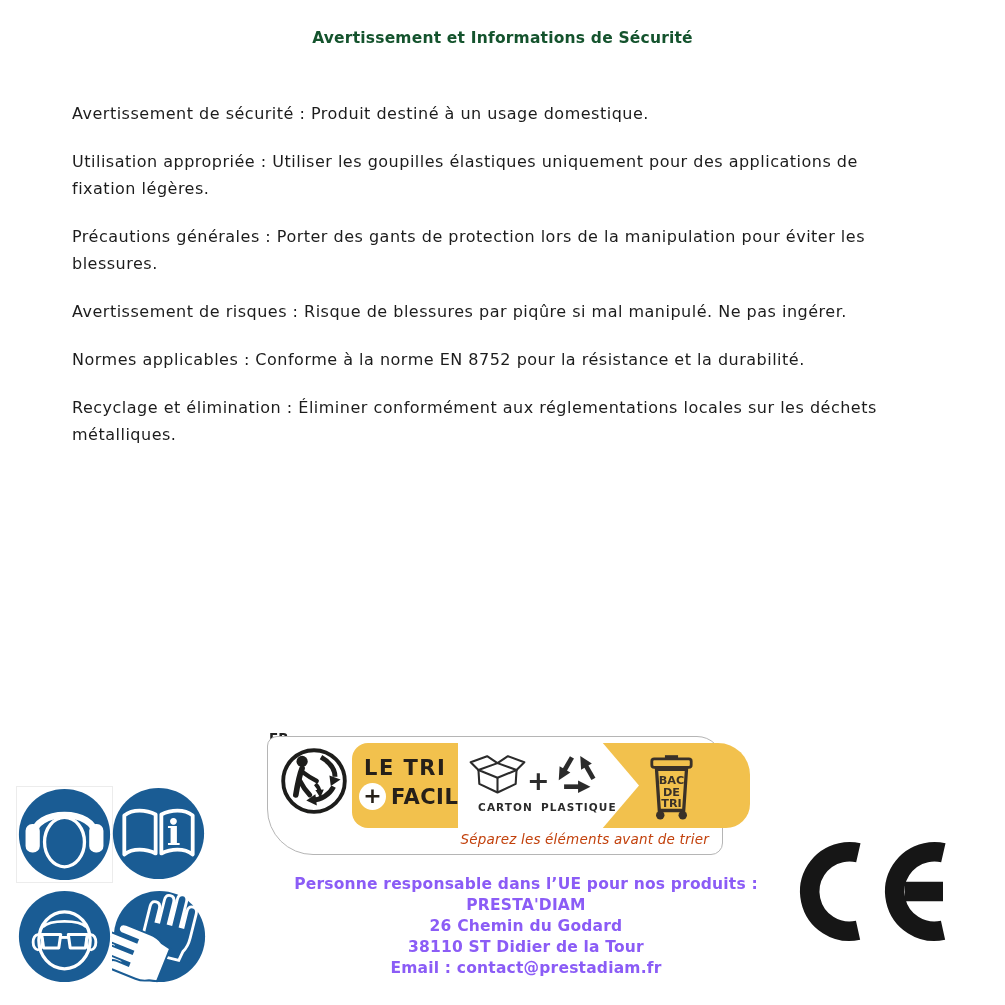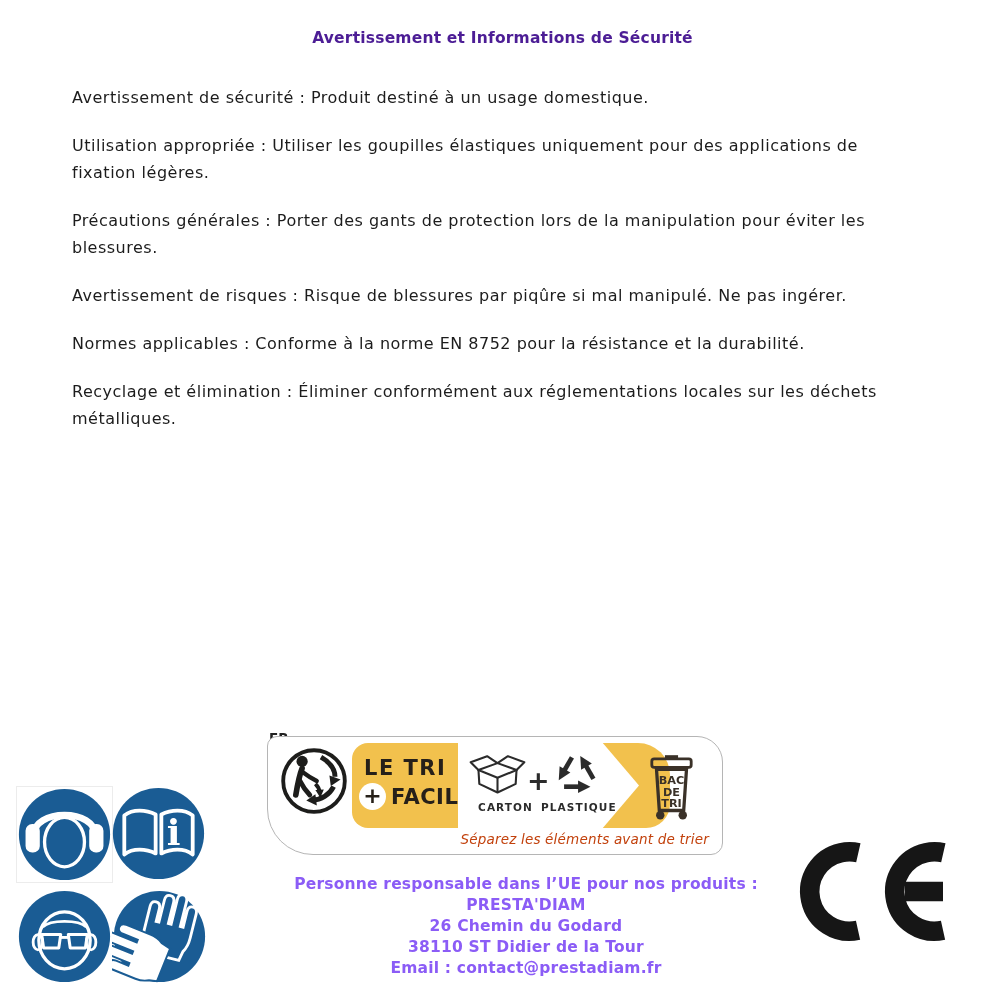--- a/index.html
+++ b/index.html
@@ -1,41 +1,41 @@
 <!DOCTYPE html>
 <html><head>
 <meta charset="utf-8">
 <style>
   html,body{margin:0;padding:0;background:#fff;}
   .page{position:relative;width:1005px;height:1005px;background:#fff;overflow:hidden;
         font-family:"DejaVu Sans","Liberation Sans",sans-serif;color:#1a1a1a;}
 
   
   .title{position:absolute;top:29px;left:0;width:100%;text-align:center;
-         font-size:15.5px;font-weight:bold;letter-spacing:0.2px;color:#4c1d95;}
+         font-size:15.5px;font-weight:bold;letter-spacing:0.2px;color:#14532d;}
   .body-text{position:absolute;top:84px;left:72px;width:852px;
              font-size:16px;line-height:27px;letter-spacing:0.5px;color:#1c1c1c;}
-  .body-text p{margin:0 0 21px 0;}
+  .body-text p{margin:16px 0 21px 0;}
 
   
   .icons-grid{position:absolute;left:16px;top:786px;width:192px;height:200px;}
   .picto{position:absolute;width:95px;height:95px;}
   .picto svg{display:block;width:100%;height:100%;}
   .picto.p-ear{left:0;top:0;border:1px solid #ececec;}
   .picto.p-book{left:95px;top:0;}
   .picto.p-glasses{left:1px;top:103px;}
   .picto.p-gloves{left:96px;top:103px;}
 
   
   .fr-tag{position:absolute;left:269px;top:710px;font-size:13.5px;font-weight:bold;color:#222;margin-top:20px;}
   .infotri-box{position:absolute;left:267px;top:736px;width:456px;height:119px;background:#fff;
                border:1.5px solid #b5b5b5;border-radius:10px 26px 12px 46px;box-sizing:border-box;}
   .triman{position:absolute;left:11px;top:9px;width:70px;height:70px;}
-  .band{position:absolute;left:84px;top:6px;width:318px;height:85px;background:#F2C14D;
-        border-radius:16px 32px 24px 16px;}
+  .band{position:absolute;left:84px;top:6px;width:366px;height:85px;background:#F2C14D;
+        border-radius:16px 32px 24px 16px;padding-left:32px;}
   .letri{position:absolute;left:12px;top:13px;font-size:21px;font-weight:bold;
          letter-spacing:1.5px;color:#262019;}
   .facile-row{position:absolute;left:7px;top:40px;height:27px;display:flex;align-items:center;}
   .plus-circle{width:27px;height:27px;border-radius:50%;background:#fff;color:#262019;
                font-size:22px;font-weight:bold;line-height:25px;text-align:center;}
   .facile{margin-left:5px;font-size:21px;font-weight:bold;letter-spacing:0.5px;color:#262019;}
   .chevron{position:absolute;left:106px;top:0;width:181px;height:85px;background:#fff;
            clip-path:polygon(0 0,80% 0,100% 50%,80% 100%,0 100%);}
   .mat-icon{position:absolute;top:8px;}
   .mat-icon.carton{left:11px;width:57px;height:45px;}

